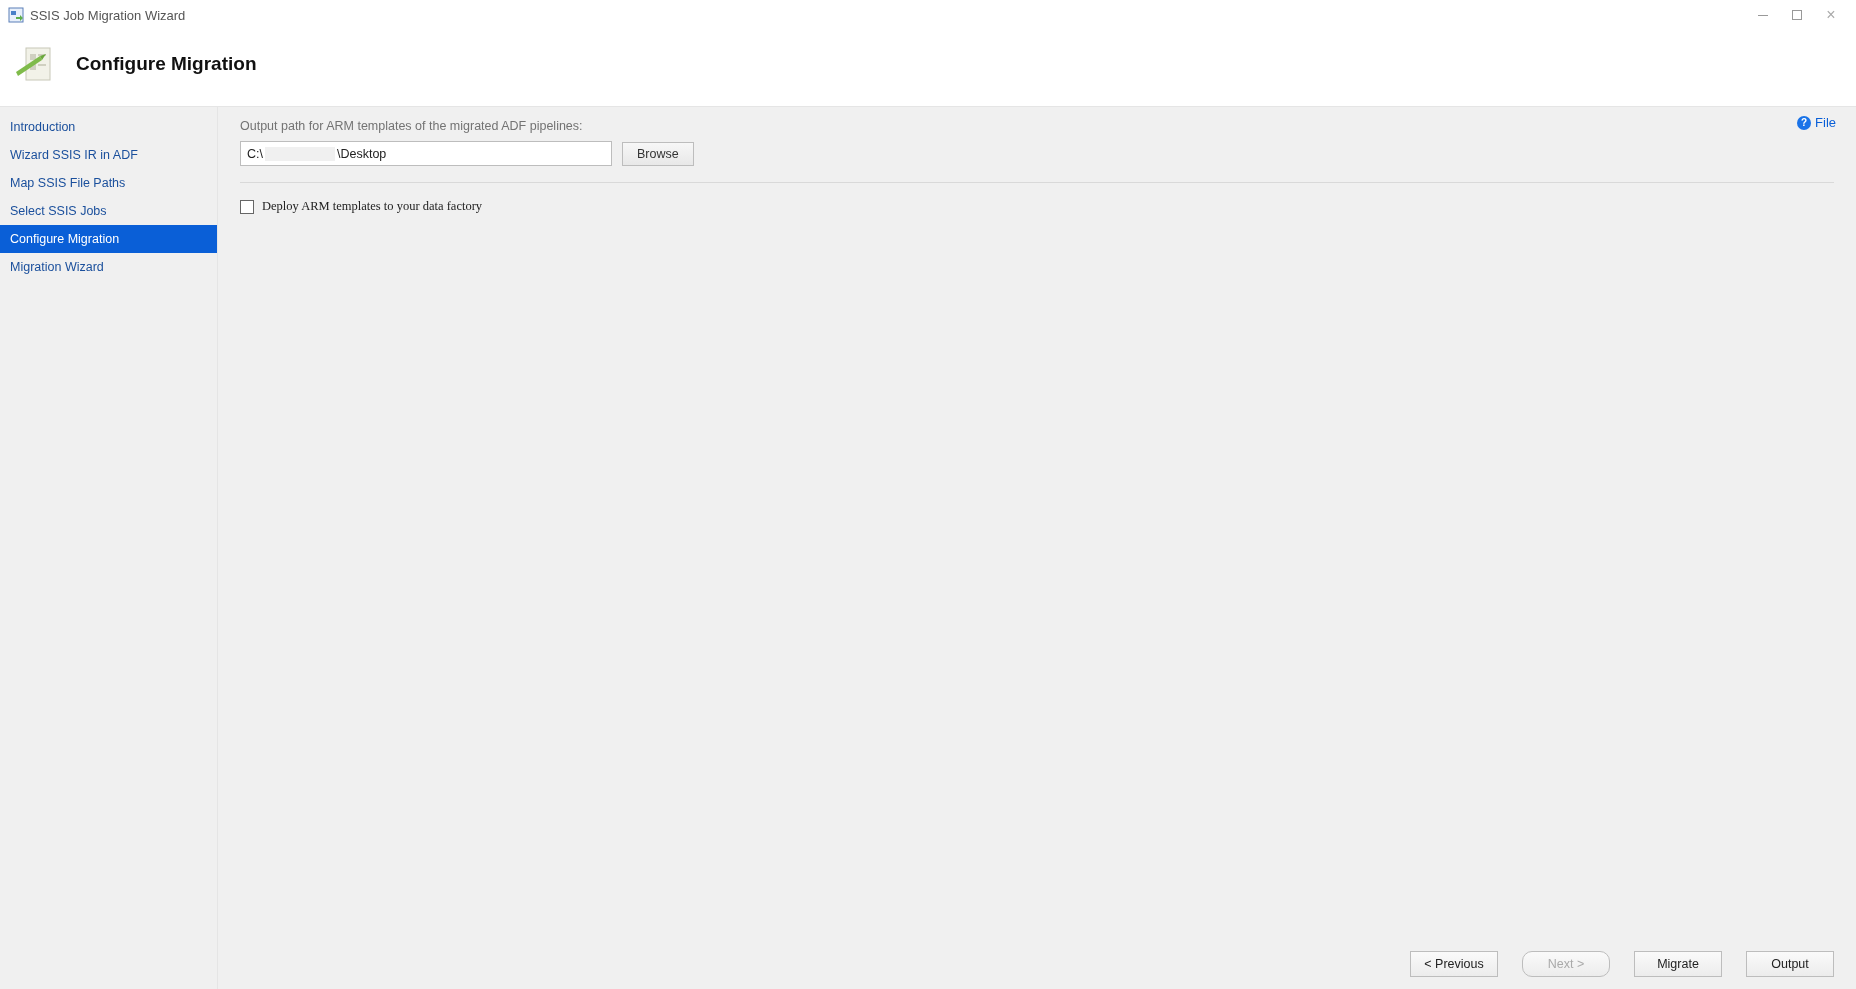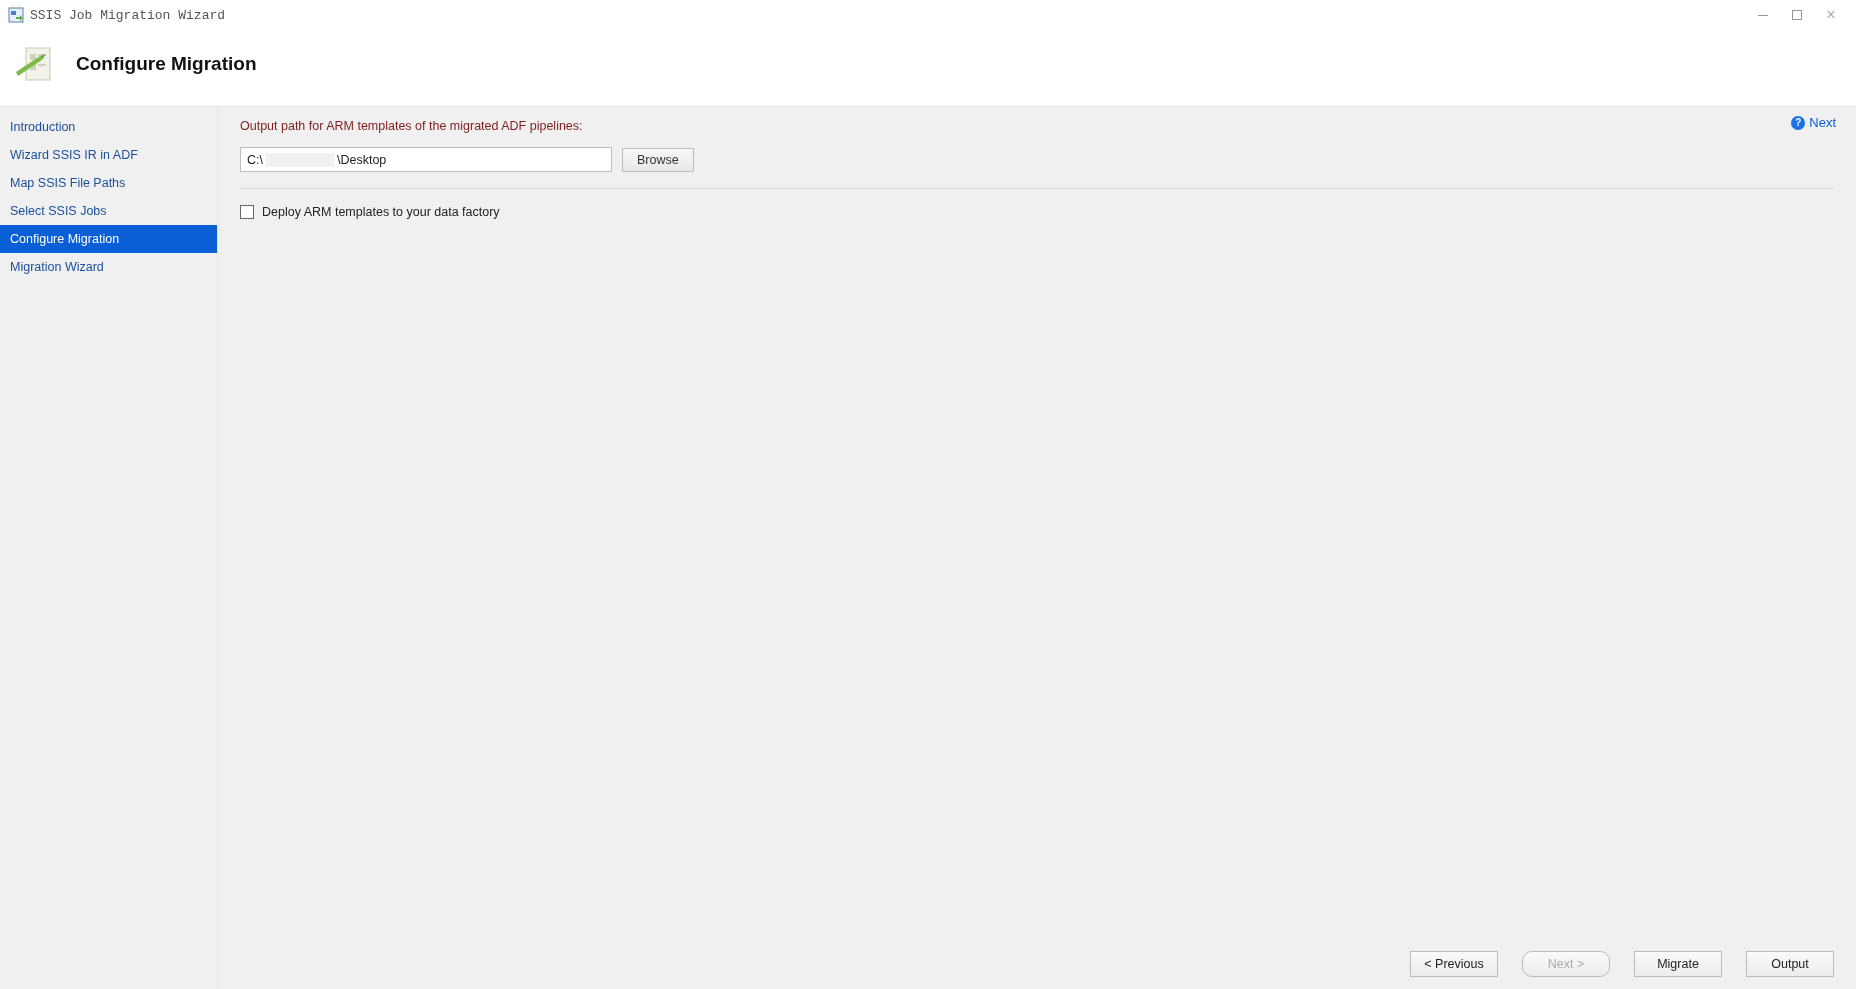--- a/index.html
+++ b/index.html
@@ -24,21 +24,20 @@
       width: 16px; height: 16px;
       margin-right: 6px;
       display: inline-flex;
       align-items: center;
       justify-content: center;
     }
     .titlebar-title {
       color: #555;
       font-size: 13px;
       flex: 0 0 auto;
-      font-family: Liberation Mono, monospace;
     }
     .titlebar-spacer { flex: 1; }
     .win-controls { display: flex; gap: 20px; align-items: center; padding-right: 10px; }
     .win-control {
       width: 14px; height: 14px;
       color: #999;
       font-size: 14px;
       display: inline-flex; align-items: center; justify-content: center;
       cursor: default;
     }
@@ -114,22 +113,22 @@
     }
     .description {
       font-weight: 700;
       font-size: 13px;
       color: #111;
       margin-top: 44px;
       margin-bottom: 12px;
     }
     .field-label {
       font-size: 12.5px;
-      color: #7f1d1d;
-      margin-bottom: 14px;
+      color: #737373;
+      margin-bottom: 8px;
     }
     .path-row {
       display: flex;
       align-items: center;
       gap: 10px;
       margin-bottom: 10px;
     }
     .path-input {
       width: 372px;
       height: 25px;
@@ -159,20 +158,21 @@
     }
     .divider {
       height: 1px;
       background: #d9d9d9;
       margin: 6px 0 16px 0;
     }
     .checkbox-row {
       display: flex;
       align-items: center;
       gap: 8px;
+      font-family: Liberation Serif, serif;
     }
     .checkbox {
       width: 14px; height: 14px;
       border: 1px solid #666;
       background: #fff;
       cursor: pointer;
     }
     .checkbox-label {
       font-size: 12.5px;
       color: #222;
@@ -244,21 +244,21 @@
     <div class="sidebar-item">Wizard SSIS IR in ADF</div>
     <div class="sidebar-item">Map SSIS File Paths</div>
     <div class="sidebar-item">Select SSIS Jobs</div>
     <div class="sidebar-item active">Configure Migration</div>
     <div class="sidebar-item">Migration Wizard</div>
   </nav>
 
   <main class="main">
     <a class="help-link">
       <span class="help-icon">?</span>
-      <span>Next</span>
+      <span>File</span>
     </a>
 
     <p class="field-label">Output path for ARM templates of the migrated ADF pipelines:</p>
 
     <div class="path-row">
       <div class="path-input">
         <span>C:\</span>
         <span class="redact"></span>
         <span>\Desktop</span>
       </div>

